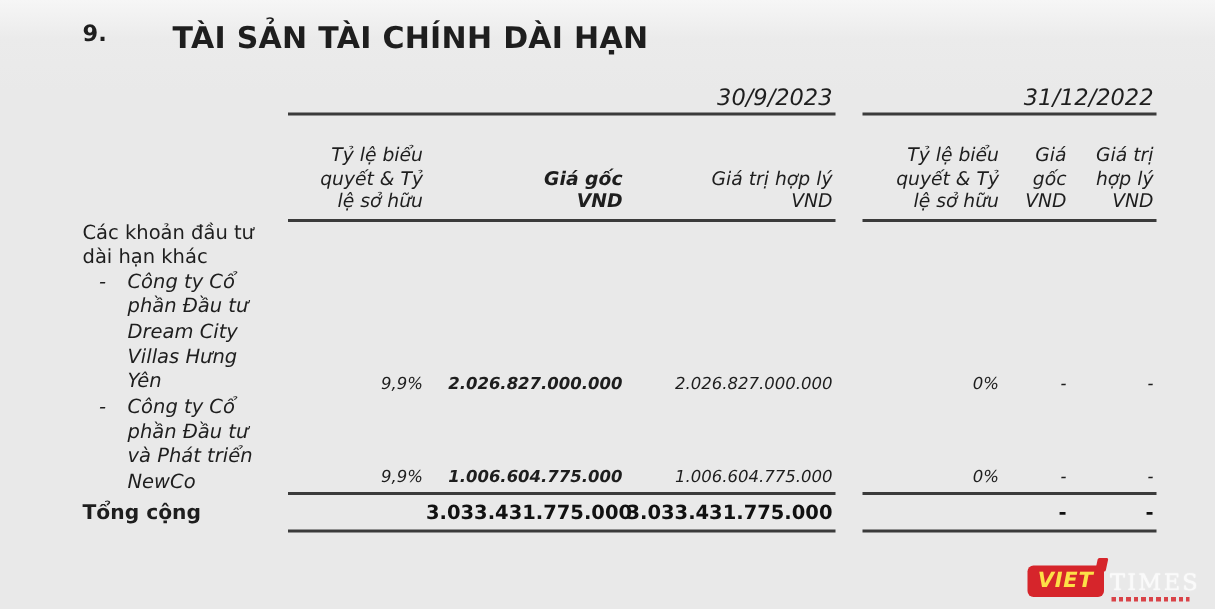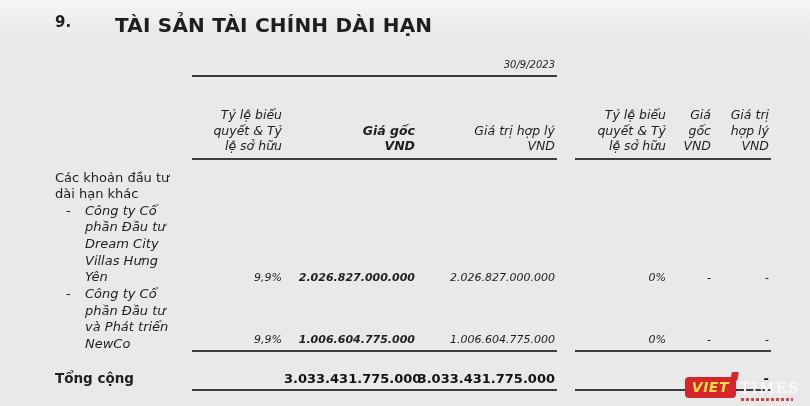--- a/index.html
+++ b/index.html
@@ -27,36 +27,36 @@
   .sec-r{width:196px;}
   .rule{border-bottom:2px solid #3b3b3b;}
   .cell{box-sizing:border-box;}
   .lbl{width:140px;padding-left:3px;font-size:13px;line-height:1.28;}
   .c1{width:92px;}.c2{width:133px;font-weight:bold;}.c3{width:140px;}
   .c4{width:93px;}.c5{width:45px;}.c6{width:58px;}
   .c1,.c2,.c3,.c4,.c5,.c6{text-align:right;padding-right:2px;}
 
   .period-row{margin-top:20px;}
   .period-row .sec{justify-content:flex-end;padding-bottom:2px;}
-  .period-date{font-style:italic;font-size:10px;line-height:16px;padding-right:2px;}
-
-  .header-row{margin-top:30px;}
+  .period-date{font-style:italic;font-size:15px;line-height:16px;padding-right:2px;}
+
+  .header-row{margin-top:18px;}
   .header-row .sec{padding-bottom:4px;}
   .hdr{font-style:italic;font-size:12.5px;line-height:15.5px;white-space:pre-line;}
 
-  .group-row{margin-top:10px;}
+  .group-row{}
   .group-lbl{white-space:pre-line;}
 
   .data-row .lbl{display:flex;font-style:italic;}
   .bullet{width:30px;padding-left:11px;box-sizing:border-box;}
   .lbl-text{flex:1;white-space:pre-line;}
   .val{font-style:italic;font-size:11px;line-height:16px;}
   .rule-after .sec{padding-bottom:2px;}
 
-  .total-row{margin-top:18px;}
+  .total-row{margin-top:4px;}
   .total-row .sec{padding-bottom:2px;}
   .total-row .lbl{font-weight:bold;font-size:13.5px;}
   .tot{font-weight:bold;font-size:13px;line-height:17px;color:#111;}
 
   
   .watermark{position:absolute;right:10px;bottom:8px;display:flex;align-items:center;}
   .viet-box{
     position:relative;background:#d6252b;color:#fde047;
     font-weight:bold;font-style:italic;font-size:14px;letter-spacing:.5px;
     padding:2px 7px 3px 7px;border-radius:4px;
@@ -88,20 +88,23 @@
   </div>
 
   <div class="fin-table">
 
     <div class="row period-row">
       <div class="cell lbl"></div>
       <div class="sec sec-l rule">
         <div class="period-date">30/9/2023</div>
       </div>
       <div class="sec-gap"></div>
+      <div class="sec sec-r rule">
+        <div class="period-date">31/12/2022</div>
+      </div>
     </div>
 
     <div class="row header-row">
       <div class="cell lbl"></div>
       <div class="sec sec-l rule">
         <div class="cell c1 hdr">Tỷ lệ biểu
 quyết &amp; Tỷ
 lệ sở hữu</div>
         <div class="cell c2 hdr">Giá gốc
 VND</div>

